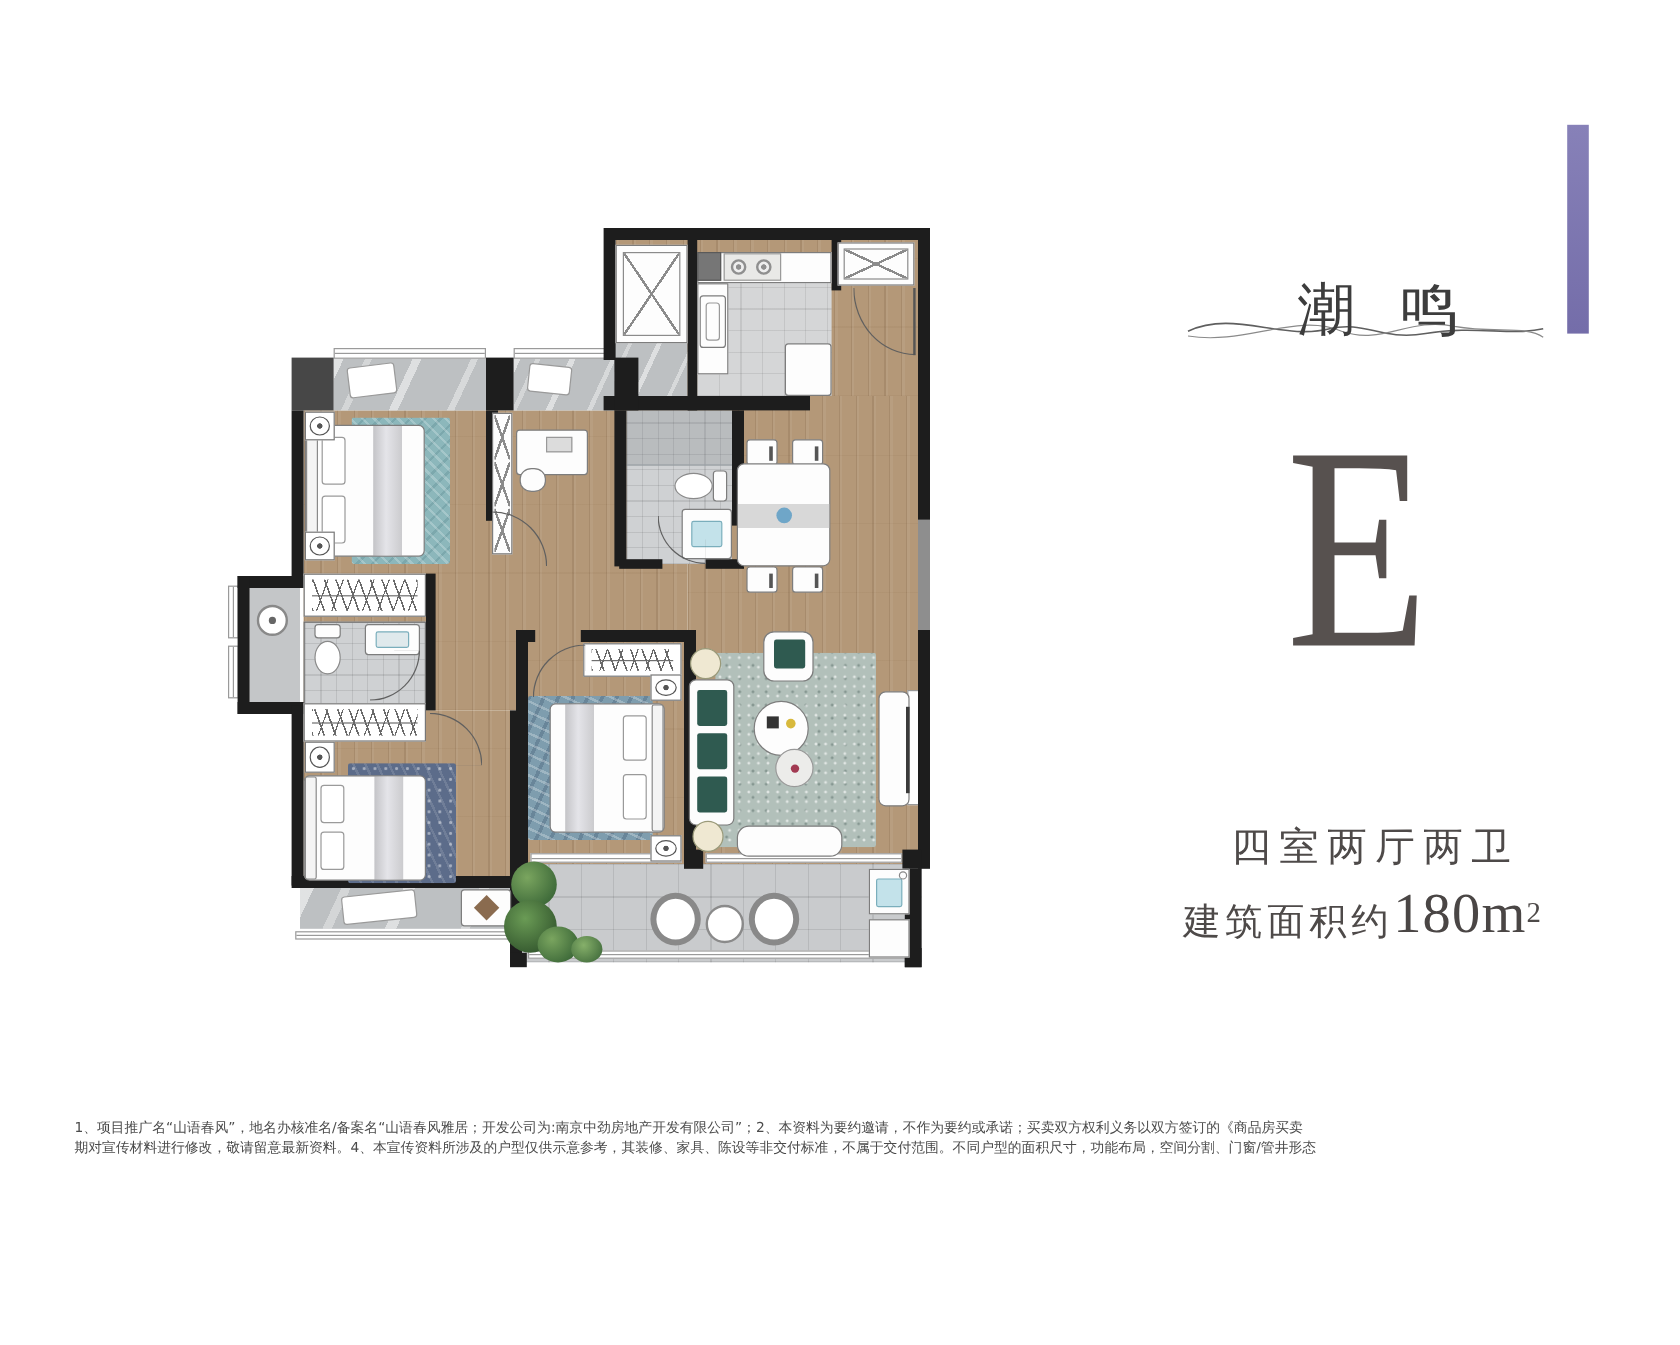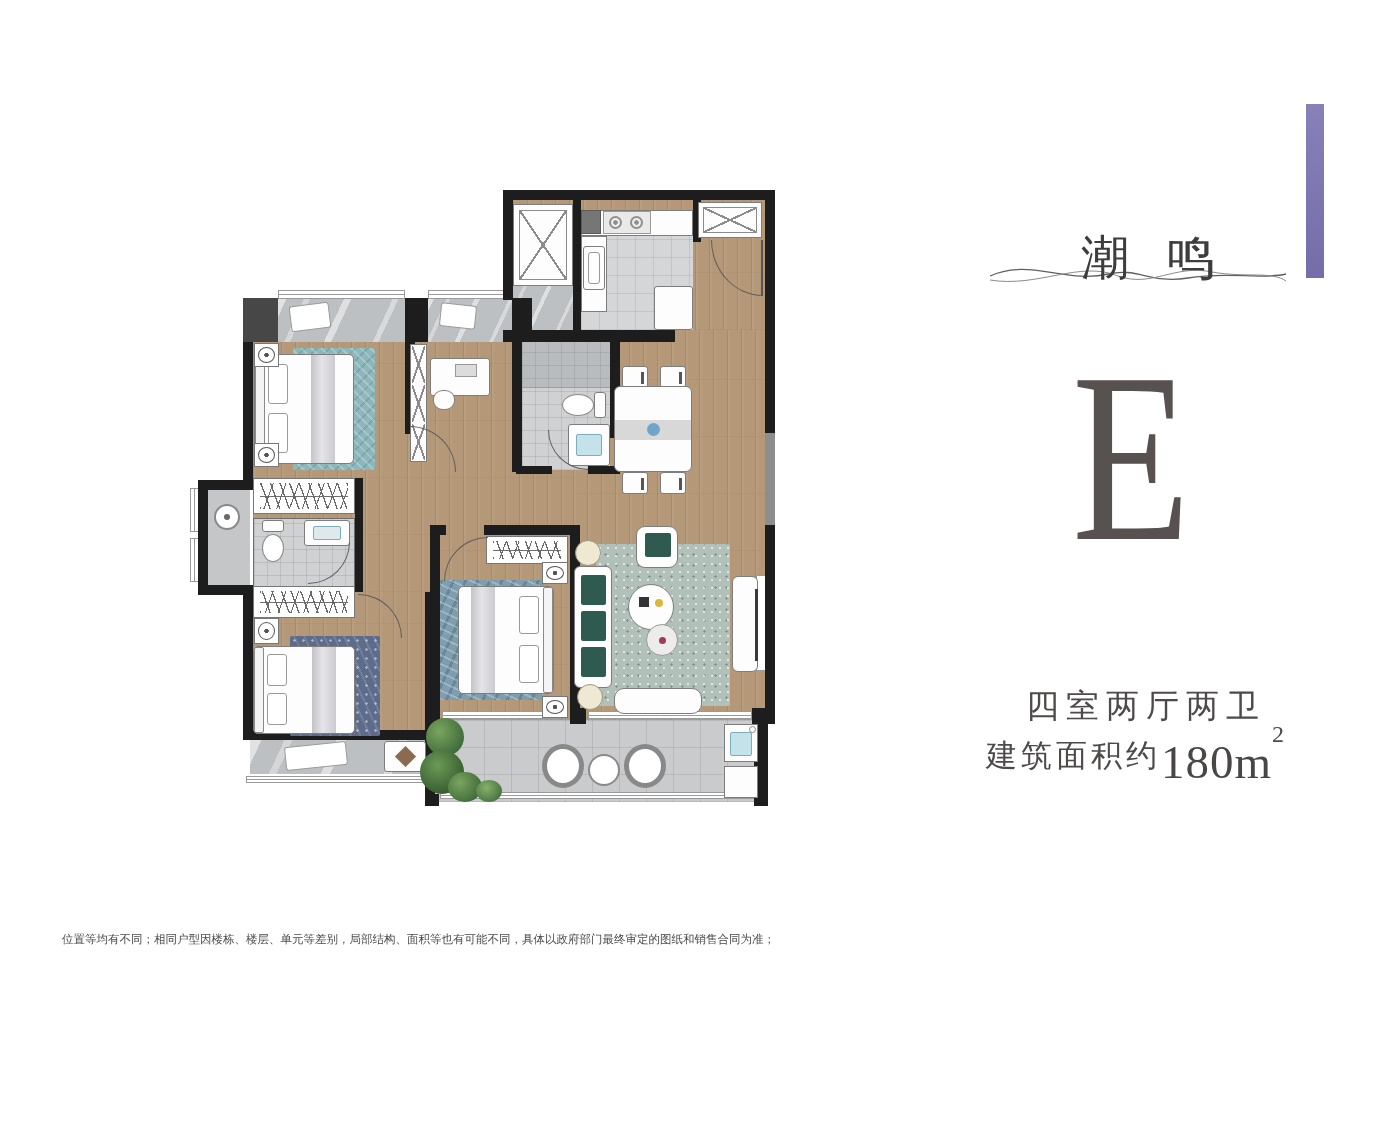--- a/index.html
+++ b/index.html
@@ -40,21 +40,21 @@
   .plant{border-radius:50%;background:radial-gradient(circle at 35% 35%,#7aa55f,#3f6b3a 75%);}
   .cchair{border-radius:50%;background:#fff;border:5px solid #898989;}
   .sinkblue{background:#c3e2ea;border:1px solid #7aaebc;border-radius:2px;}
   .burner{position:absolute;width:13px;height:13px;border-radius:50%;border:2px solid #8f8f8f;background:radial-gradient(circle,#8f8f8f 2px,#eee 2.5px);}
   
   .brandbar{left:1306px;top:104px;width:18px;height:174px;background:linear-gradient(#8781b8,#746da9);}
   .logo-row{left:988px;top:226px;width:320px;display:flex;justify-content:center;gap:38px;font-family:"DejaVu Serif","Liberation Serif",serif;font-size:48px;color:#3d3d3d;}
   .waves{left:988px;top:250px;}
   .big-letter{left:1072px;top:336px;font-family:"Liberation Serif","DejaVu Serif",serif;font-size:242px;line-height:1;color:#57514f;transform:scaleX(.8);transform-origin:left top;}
   .spec1{left:1026px;top:684px;font-size:33px;letter-spacing:7px;color:#4e4a49;}
-  .spec2{left:986px;top:735px;display:flex;align-items:flex-start;color:#4e4a49;}
+  .spec2{left:986px;top:735px;display:flex;align-items:flex-end;color:#4e4a49;}
   .spec2 .cjk{font-size:31px;letter-spacing:4px;}
   .spec2 .num{font-family:"Liberation Serif","DejaVu Serif",serif;font-size:47px;letter-spacing:1px;color:#4a4645;}
   .spec2 sup{font-family:"Liberation Serif","DejaVu Serif",serif;font-size:24px;position:relative;top:-14px;}
   .disc{left:62px;top:931px;width:1294px;color:#4b4b4b;font-size:11.5px;line-height:16.8px;}
   .disc p{margin:0;}
   #fp{left:190px;top:190px;width:600px;height:625px;}
 </style>
 </head>
 <body>
 
@@ -295,14 +295,15 @@
 <div class="abs big-letter">E</div>
 
 <div class="abs spec1">四室两厅两卫</div>
 <div class="abs spec2">
   <span class="cjk">建筑面积约</span>
   <span class="num">180m</span>
   <sup>2</sup>
 </div>
 
 <div class="abs disc">
-  <p>位置等均有不同；相同户型因楼栋、楼层、单元等差别，局部结构、面积等也有可能不同，具体以政府部门最终审定的图纸和销售合同为准；</p>
+  <p>1、项目推广名“山语春风”，地名办核准名/备案名“山语春风雅居；开发公司为:南京中劲房地产开发有限公司”；2、本资料为要约邀请，不作为要约或承诺；买卖双方权利义务以双方签订的《商品房买卖</p>
+  <p>期对宣传材料进行修改，敬请留意最新资料。4、本宣传资料所涉及的户型仅供示意参考，其装修、家具、陈设等非交付标准，不属于交付范围。不同户型的面积尺寸，功能布局，空间分割、门窗/管井形态</p>
 </div>
 
 </body></html>

